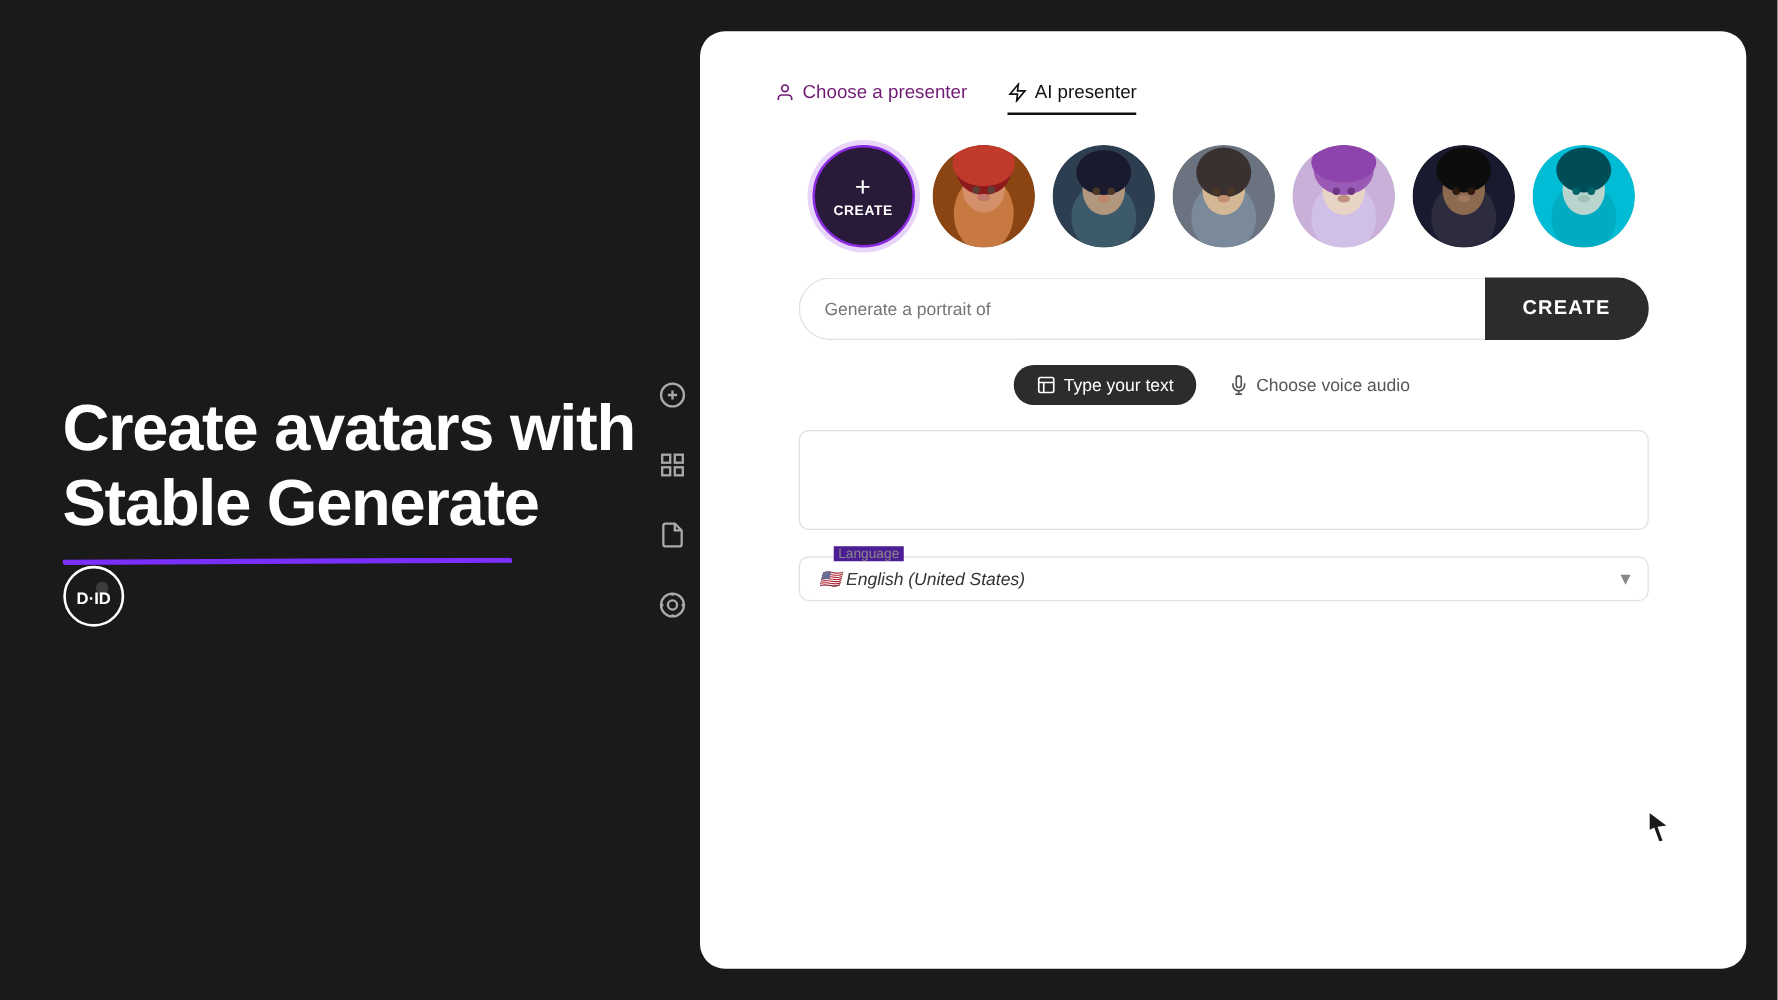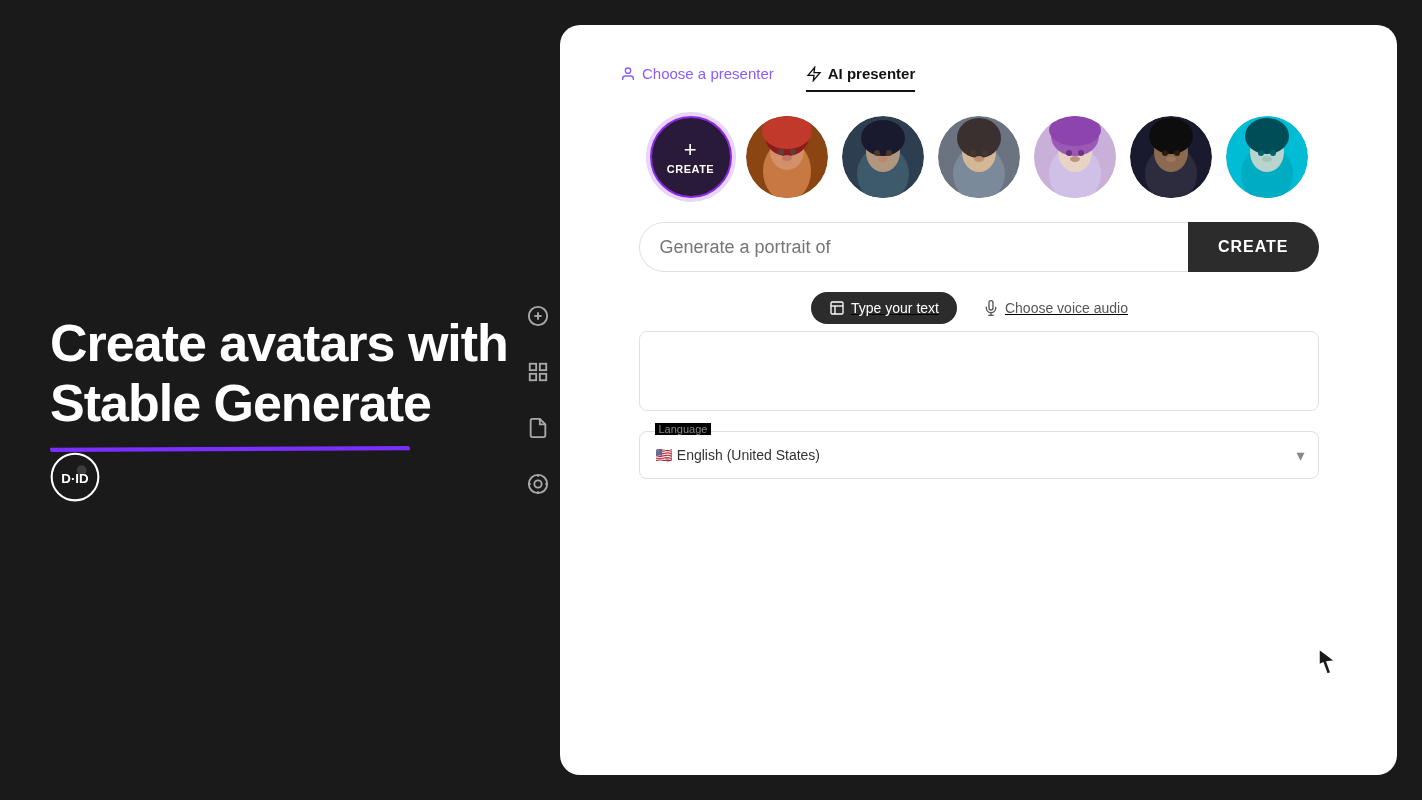--- a/index.html
+++ b/index.html
@@ -107,33 +107,33 @@
     .tabs {
       display: flex;
       gap: 32px;
       margin-bottom: 24px;
       align-self: flex-start;
       margin-left: 20px;
     }
 
     .tab {
       font-size: 15px;
-      color: #8b5cf6;
+      color: #701a75;
       cursor: pointer;
       padding-bottom: 8px;
       display: flex;
       align-items: center;
       gap: 6px;
       border-bottom: 2px solid transparent;
     }
 
     .tab.active {
       color: #111;
       border-bottom: 2px solid #111;
-      font-weight: 700;
+      font-weight: 400;
       align-items: center;
     }
 
     .tab svg {
       width: 16px;
       height: 16px;
     }
 
     
     .avatar-row {
@@ -190,21 +190,21 @@
       gap: 0;
     }
 
     .portrait-input {
       flex: 1;
       height: 50px;
       border: 1.5px solid #e0e0e0;
       border-right: none;
       border-radius: 25px 0 0 25px;
       padding: 0 20px;
-      font-size: 18px;
+      font-size: 14px;
       color: #999;
       outline: none;
       background: #fff;
     }
 
     .create-btn {
       height: 50px;
       padding: 0 30px;
       background: #2c2c2c;
       color: #ffffff;
@@ -213,22 +213,21 @@
       font-size: 16px;
       font-weight: 700;
       letter-spacing: 1px;
       cursor: pointer;
     }
 
     
     .audio-tabs {
       display: flex;
       gap: 8px;
-      margin-bottom: 7px;
-      text-decoration: underline;
+      margin-bottom: 20px;
     }
 
     .audio-tab {
       display: flex;
       align-items: center;
       gap: 6px;
       padding: 8px 18px;
       border-radius: 20px;
       font-size: 14px;
       cursor: pointer;
@@ -273,39 +272,40 @@
     
     .language-wrapper {
       width: 100%;
       max-width: 680px;
       position: relative;
     }
 
     .language-label {
       position: absolute;
       top: -8px;
-      left: 16px;
+      left: 28px;
       font-size: 11px;
       color: #888;
-      background: #000000;
+      background: #4c1d95;
       padding: 0 4px;
     }
 
     .language-select {
       width: 100%;
-      height: 48px;
+      height: 36px;
       border: 1.5px solid #e0e0e0;
       border-radius: 8px;
       padding: 0 16px;
       font-size: 14px;
       appearance: none;
       background: #fff;
       cursor: pointer;
       outline: none;
       color: #333;
+      font-style: italic;
     }
 
     .language-chevron {
       position: absolute;
       right: 14px;
       top: 50%;
       transform: translateY(-50%);
       color: #888;
       pointer-events: none;
     }

